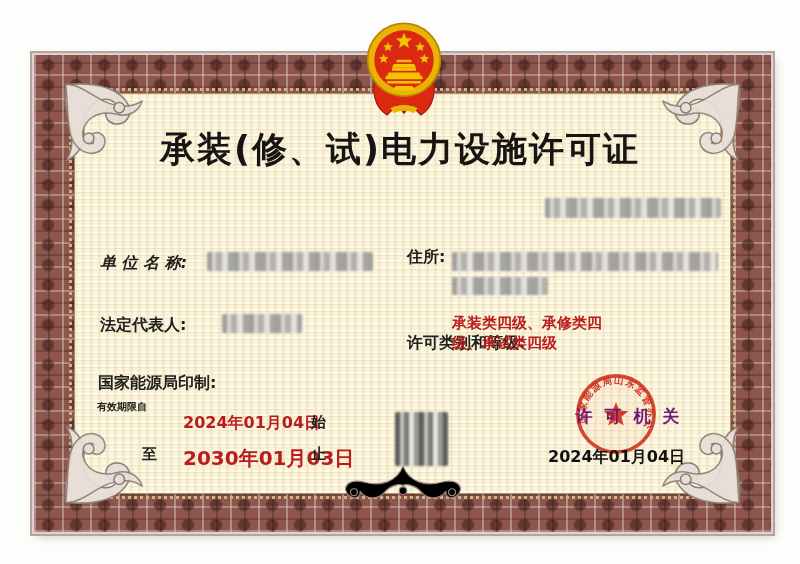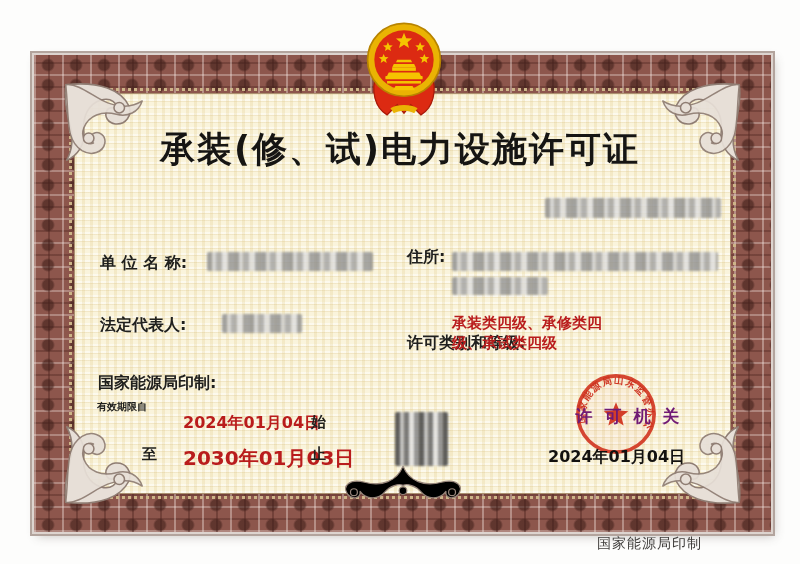--- a/index.html
+++ b/index.html
@@ -170,21 +170,21 @@
         <rect x="30" y="72" width="40" height="3"></rect>
         <path d="M40 78 h20 l3 5 h-26 Z"></path>
       </g>
     </svg>
   </div>
 
   <div class="title">承装(修、试)电力设施许可证</div>
 
   <div class="redact" style="left:545px;top:198px;width:176px;height:20px;"></div>
 
-  <div class="lbl" style="left:100px;top:253px;">单 位 名 称:</div>
+  <div class="lbl" style="left:100px;top:253px;font-style:italic;">单 位 名 称:</div>
   <div class="redact" style="left:207px;top:252px;width:166px;height:19px;"></div>
 
   <div class="lbl" style="left:407px;top:247px;">住所:</div>
   <div class="redact" style="left:452px;top:252px;width:266px;height:19px;"></div>
   <div class="redact" style="left:452px;top:277px;width:96px;height:18px;"></div>
 
   <div class="lbl" style="left:100px;top:315px;text-align:right;">法定代表人:</div>
   <div class="redact" style="left:222px;top:314px;width:80px;height:19px;"></div>
 
   <div class="lbl" style="left:407px;top:333px;">许可类别和等级:</div>
@@ -210,15 +210,14 @@
       <circle cx="60" cy="60" r="52" fill="rgba(225,60,40,0.04)" stroke="#d1341f" stroke-width="5" opacity=".9"></circle>
       <path d="M60 44 l4.6 11.2 12.1 0.9 -9.3 7.8 3 11.8 -10.4 -6.5 -10.4 6.5 3 -11.8 -9.3 -7.8 12.1 -0.9 Z" fill="#d1341f" opacity=".95"></path>
       <text font-size="13" fill="#cd2f1c" font-weight="700" letter-spacing="2" opacity=".95">
         <textPath href="#sealArc" startOffset="6%">国家能源局山东监管办公室</textPath>
       </text>
     </svg>
   </div>
   <div class="seal-overlay">许 可 机 关</div>
   <div class="seal-date num">2024年01月04日</div>
 
-  <div class="footer">国家能源局印制</div>
 
 </div>
 
 </body></html>

